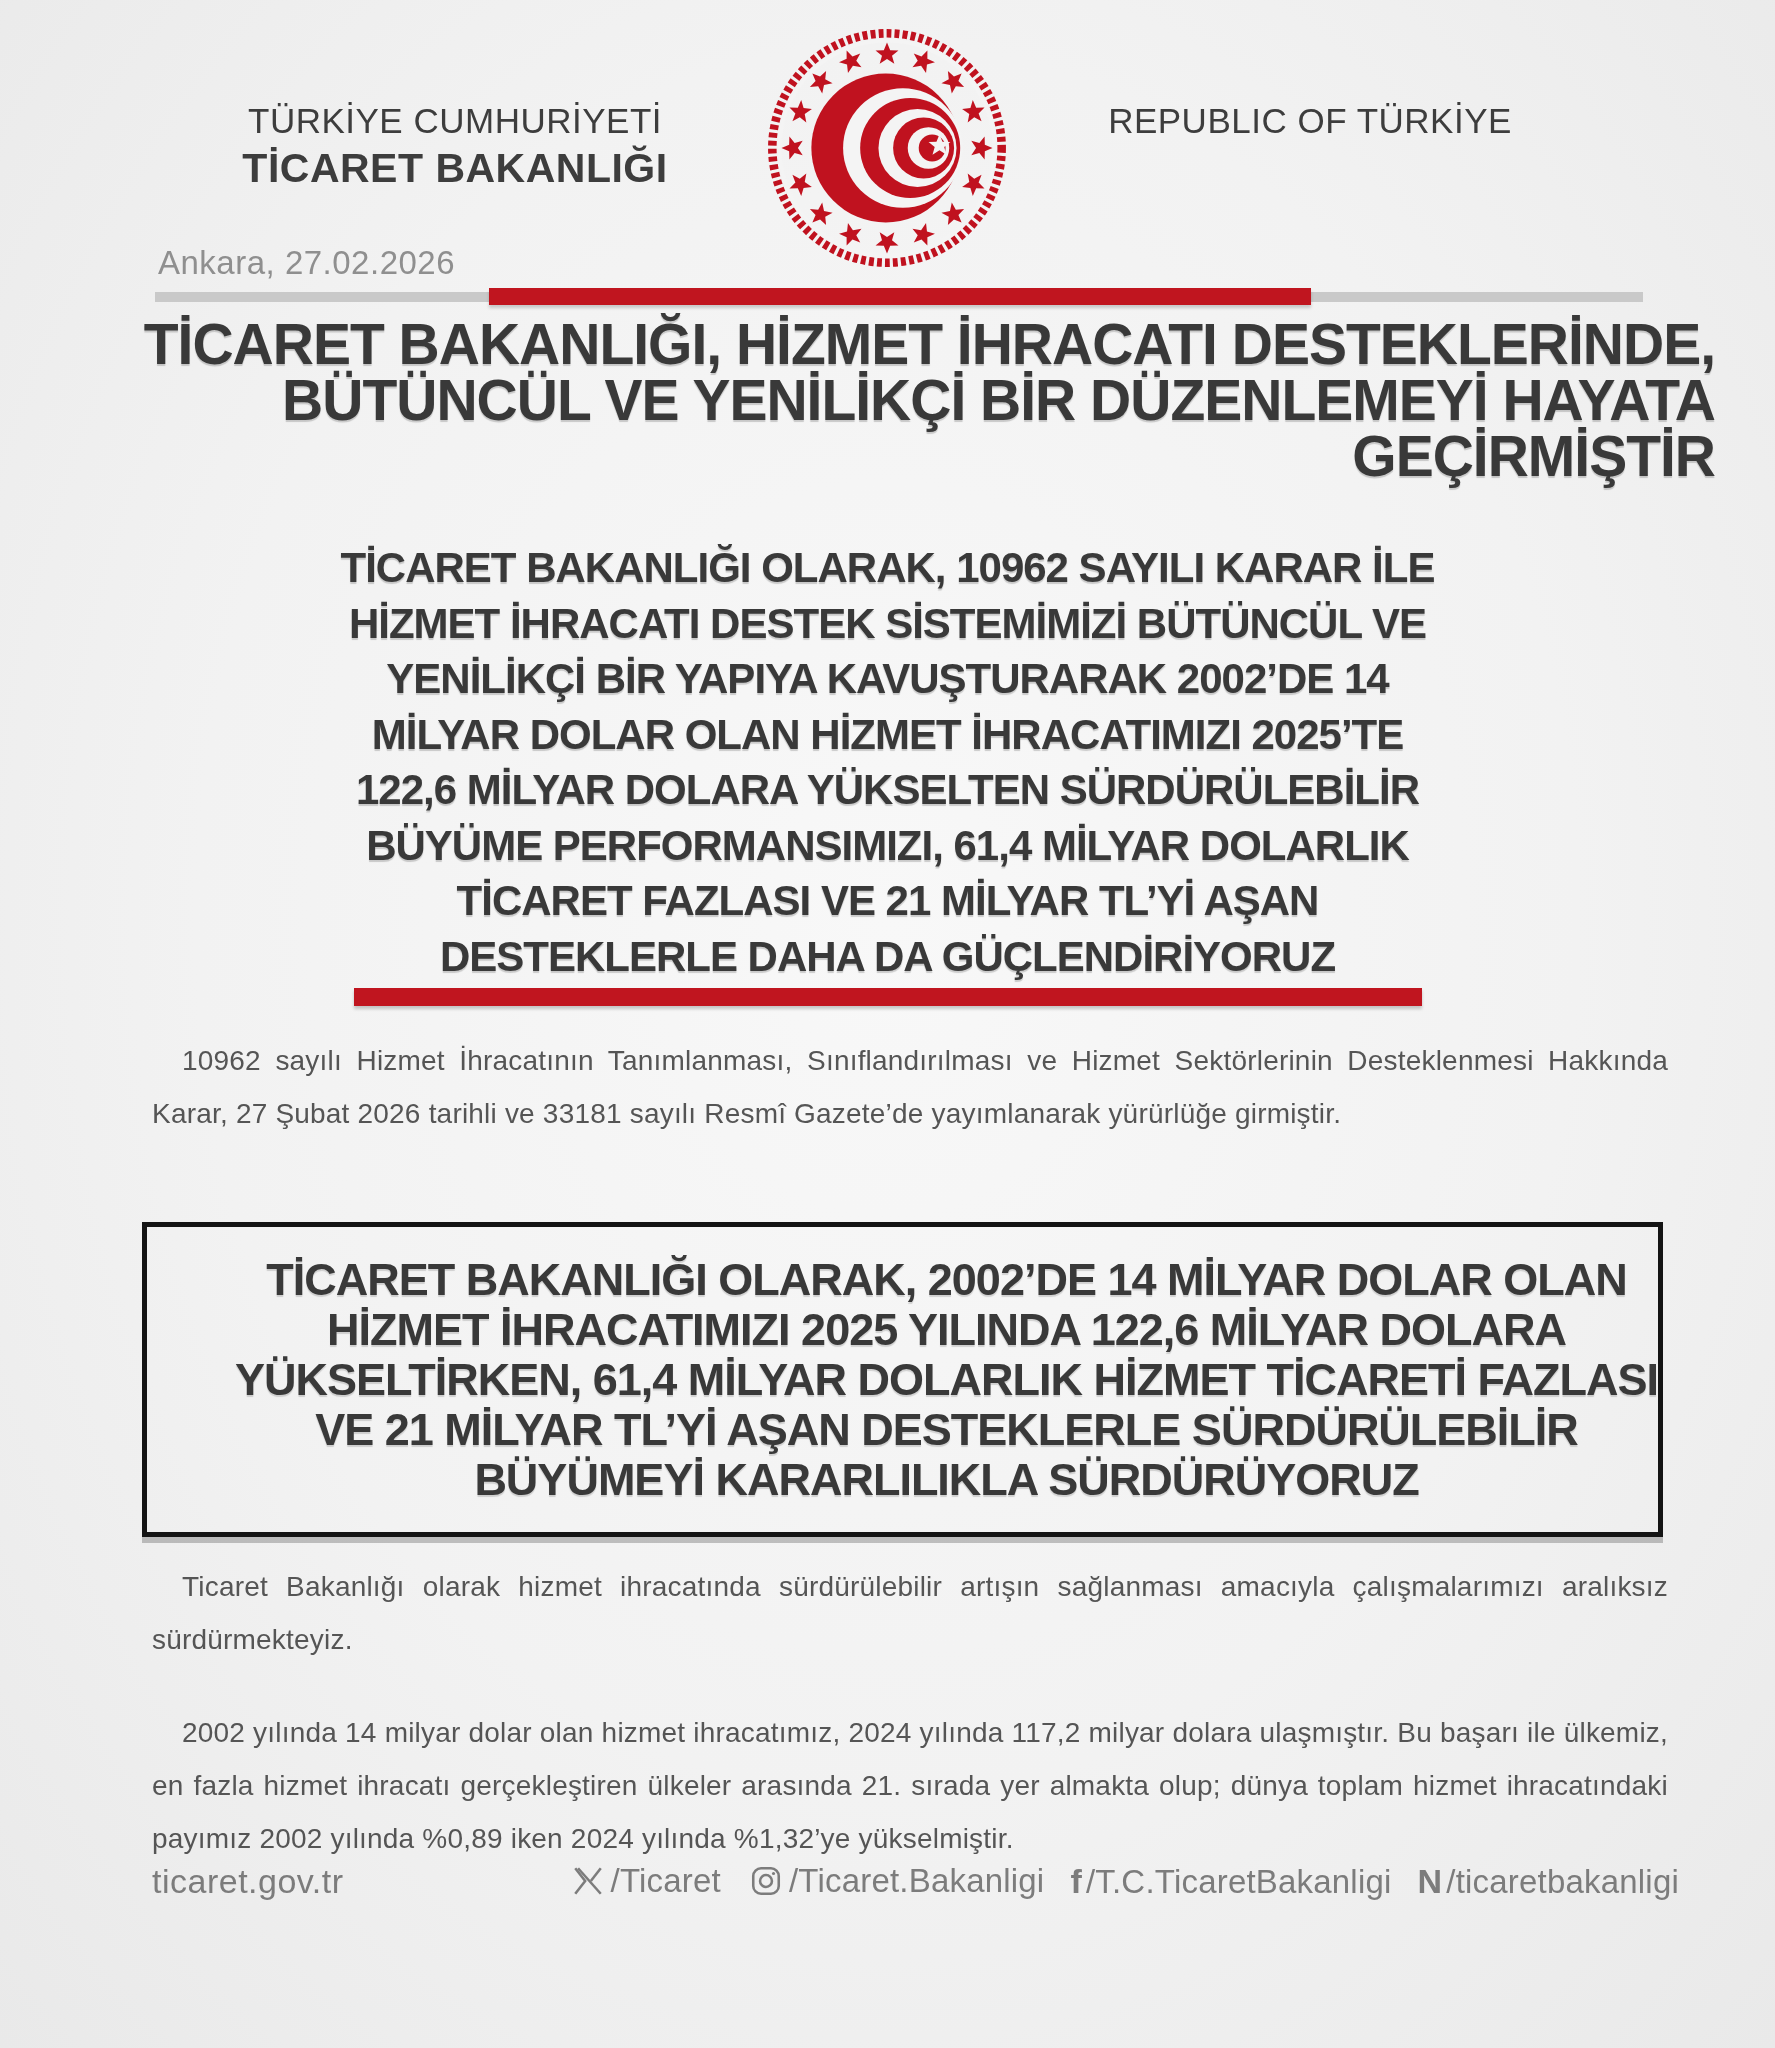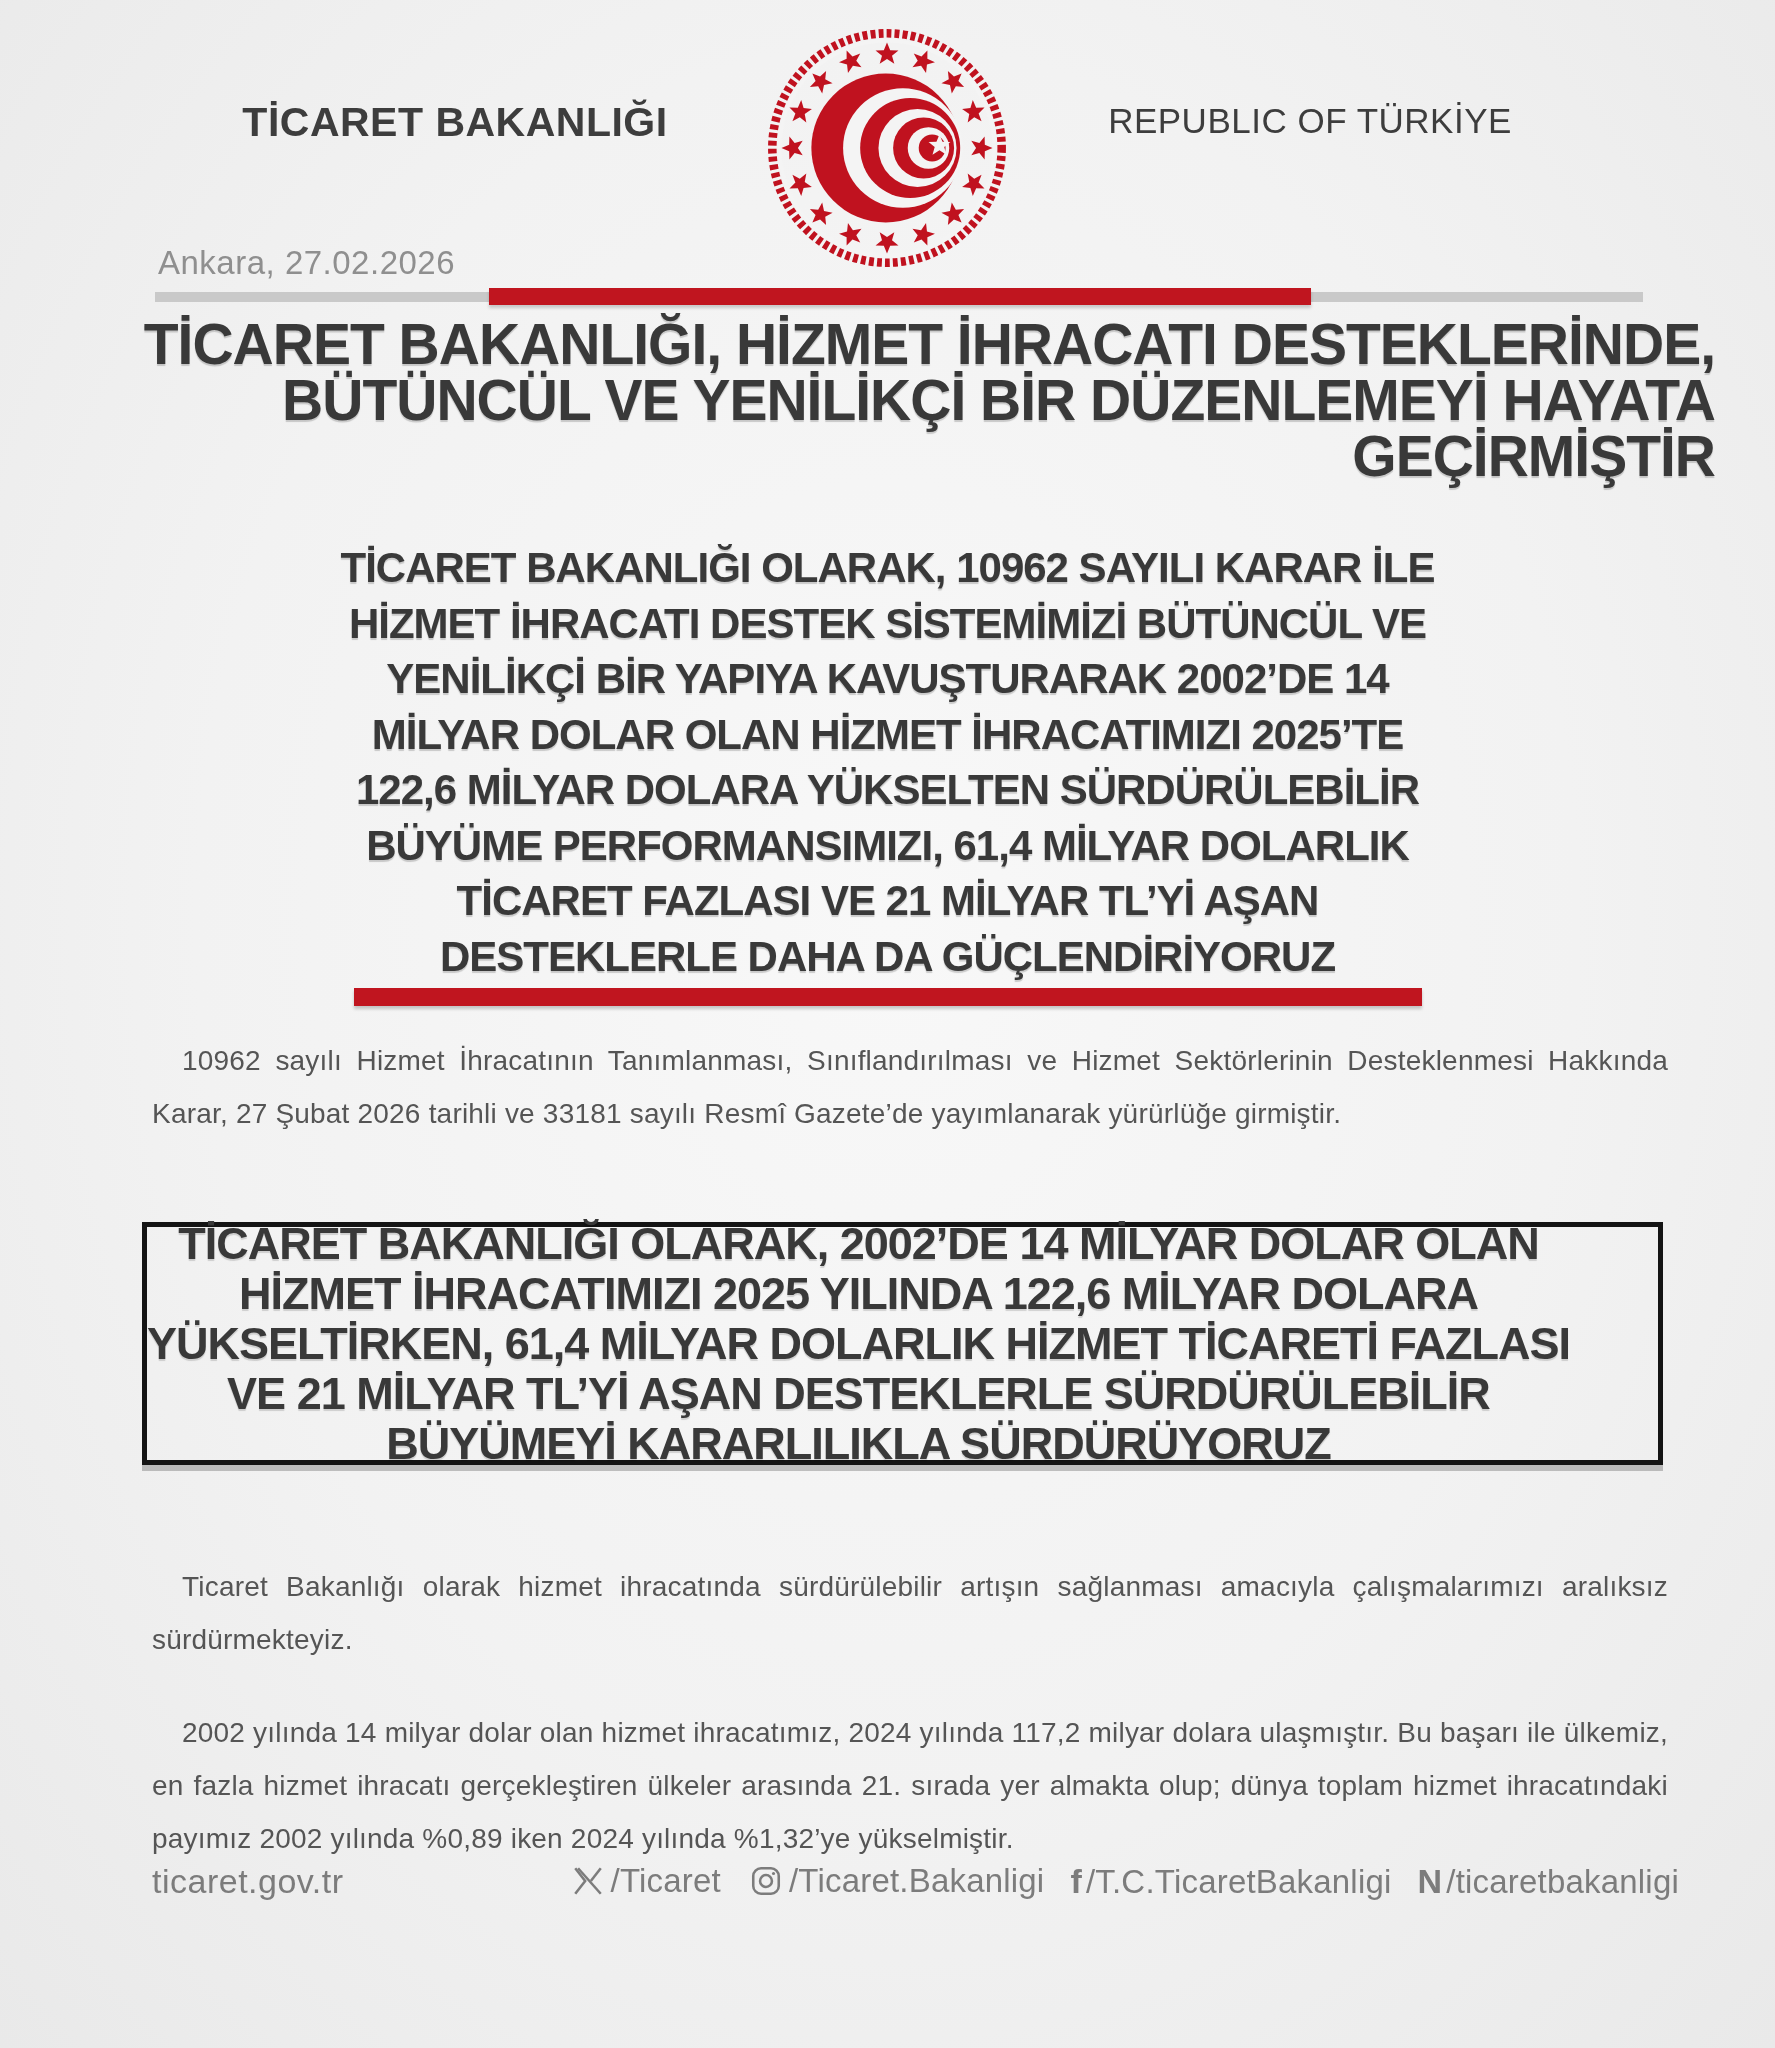--- a/index.html
+++ b/index.html
@@ -46,24 +46,24 @@
     position:absolute;left:152px;width:1516px;
     font-size:28px;line-height:53px;color:#555555;
     text-align:justify;text-indent:30px;letter-spacing:.2px;
   }
   .p1{top:1034px;}
   .p2{top:1560px;}
   .p3{top:1706px;}
 
   
   .statement-box{
-    position:absolute;top:1222px;left:142px;width:1521px;height:243px;
+    position:absolute;top:1222px;left:142px;width:1521px;height:315px;
     border:5px solid #141414;box-sizing:border-box;
     box-shadow:0 6px 0 rgba(0,0,0,.22);
-    display:flex;align-items:center;justify-content:flex-start;
+    display:flex;align-items:center;justify-content:flex-end;
   }
   .statement-text{
     text-align:center;color:#393939;
     font-size:45px;font-weight:700;line-height:50px;letter-spacing:-1px;
     text-shadow:0 2px 1px rgba(0,0,0,.15);
   }
 
   
   .footer{position:absolute;top:1848px;left:0;width:100%;height:70px;color:#7c7c7c;padding-left:16px;}
   .site{position:absolute;left:152px;top:14px;font-size:34px;letter-spacing:.5px;}
@@ -73,20 +73,21 @@
   .icon svg{width:34px;height:34px;}
   .glyph{font-size:34px;font-weight:700;color:#7c7c7c;}
 </style>
 </head>
 <body>
 
 <div class="page">
 
   <div class="header">
     <div class="hdr-left">
+      <div class="hdr-l1">TÜRKİYE CUMHURİYETİ</div>
       <div class="hdr-l2">TİCARET BAKANLIĞI</div>
     </div>
 
     <div class="logo-wrap">
       <svg viewBox="0 0 200 200">
         <defs>
           <polygon id="st" points="0,-9.5 2.6,-3.2 9.4,-3.0 4.1,1.3 6.0,7.9 0,4.0 -6.0,7.9 -4.1,1.3 -9.4,-3.0 -2.6,-3.2"></polygon>
         </defs>
 
         <circle cx="100" cy="100" r="94" fill="none" stroke="#c0121f" stroke-width="7" stroke-dasharray="4 2.6"></circle>

